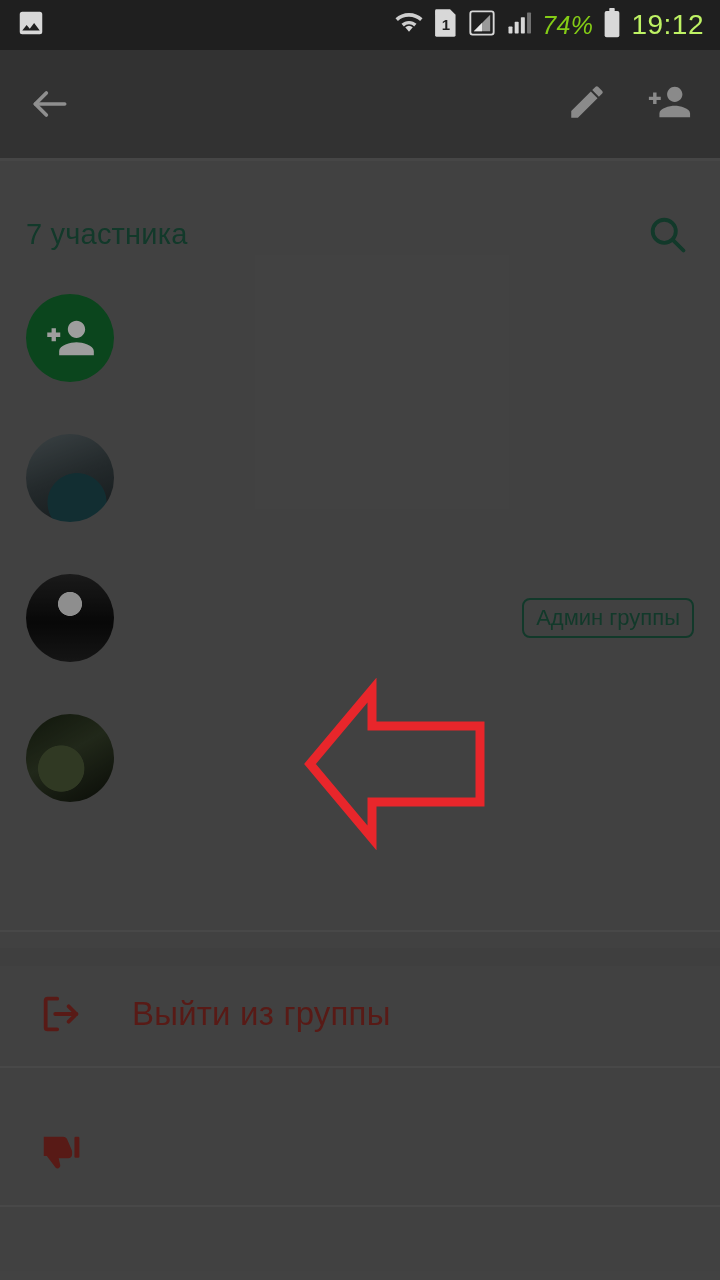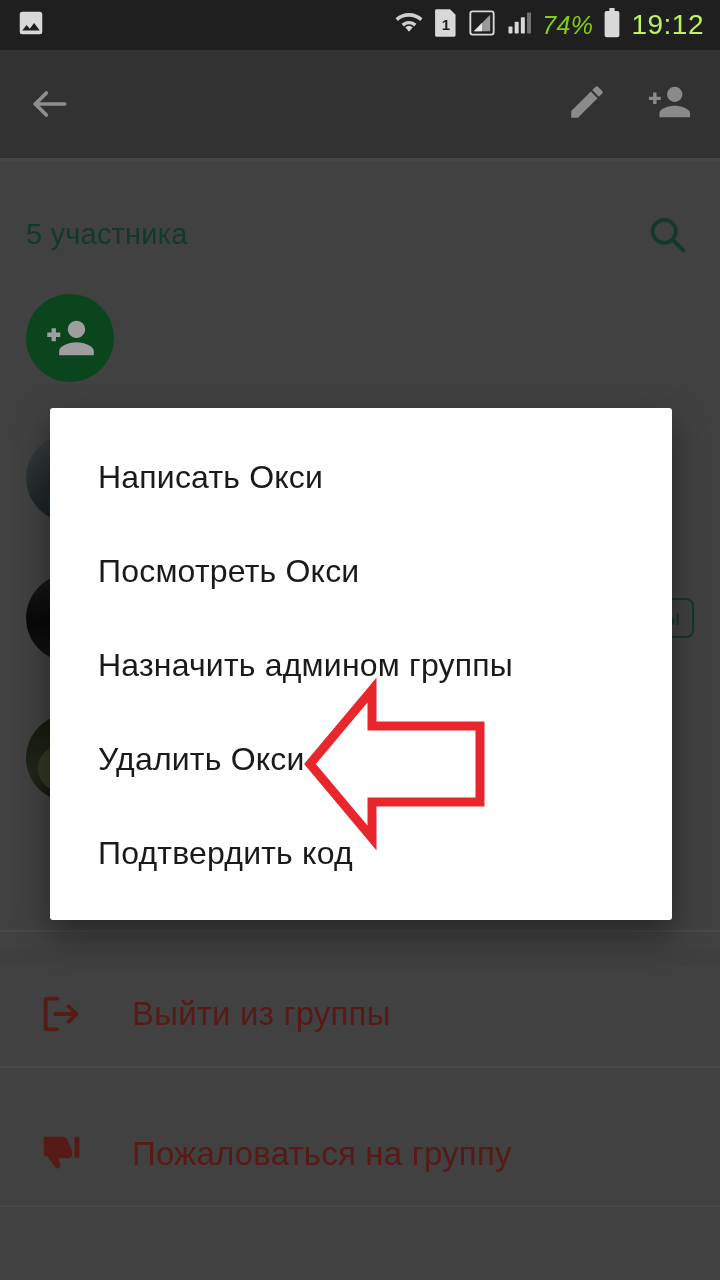--- a/index.html
+++ b/index.html
@@ -93,21 +93,21 @@
 </style>
 </head>
 <body>
 
 <div id="screen">
 
   <div class="content">
     <div class="top-divider"></div>
 
     <div class="members-head">
-      <span class="members-count">5 участника</span>
+      <span class="members-count">7 участника</span>
       <span class="search-btn">
         <svg width="44" height="44" viewBox="0 0 24 24" fill="none" stroke="#1d5c44" stroke-width="2.1" stroke-linecap="round">
           <circle cx="10.5" cy="10.5" r="6.3"></circle>
             <line x1="15.3" y1="15.3" x2="21" y2="21"></line>
         </svg>
       </span>
     </div>
 
     <div class="row" style="top:110px;">
       <div class="avatar avatar-green">
@@ -147,21 +147,20 @@
 
     <div class="sep" style="top:908px;"></div>
 
     <div class="action-row" style="top:930px;">
       <span class="action-icon">
         <svg width="46" height="46" viewBox="0 0 24 24" fill="#8e2b24">
           <path d="M3 3h10.2c.9 0 1.7.5 2 1.3l2.4 5.6c.1.3.2.6.2.9v1.4c0 1.1-.9 2-2 2h-5l.8 3.6c.2.9-.5 1.8-1.4 1.8-.4 0-.8-.2-1.1-.6L4.6 13H3V3z"></path>
           <rect x="19" y="3" width="2.6" height="11" rx="0.6"></rect>
         </svg>
       </span>
-      <span class="action-label">Пожаловаться на группу</span>
     </div>
 
     <div class="sep" style="top:1047px;"></div>
   </div>
 
   <div class="scrim"></div>
 
   <div class="statusbar">
     <div class="sb-left">
       <span class="icn">
@@ -225,27 +224,20 @@
       </span>
       <span class="icn">
         <svg width="46" height="46" viewBox="0 0 24 24" fill="#8a8a8a">
           <path d="M15 12c2.2 0 4-1.8 4-4s-1.8-4-4-4-4 1.8-4 4 1.8 4 4 4zm0 2c-2.7 0-8 1.34-8 4v2h16v-2c0-2.66-5.3-4-8-4z"></path>
           <path d="M5.5 7h-1.8v2.2H1.5v1.8h2.2V13h1.8v-2h2.2V9.2H5.5z"></path>
         </svg>
       </span>
     </div>
   </div>
 
-  <div class="dialog">
-    <div class="menu-item">Написать Окси</div>
-    <div class="menu-item">Посмотреть Окси</div>
-    <div class="menu-item">Назначить админом группы</div>
-    <div class="menu-item">Удалить Окси</div>
-    <div class="menu-item">Подтвердить код</div>
-  </div>
 
   <div class="annot">
     <svg width="200" height="172" viewBox="0 0 200 172">
       <polygon points="10,86 72,12 72,48 180,48 180,124 72,124 72,160" fill="none" stroke="#e8262b" stroke-width="9" stroke-linejoin="miter" stroke-linecap="square"></polygon>
     </svg>
   </div>
 
 </div>
 
 </body></html>

